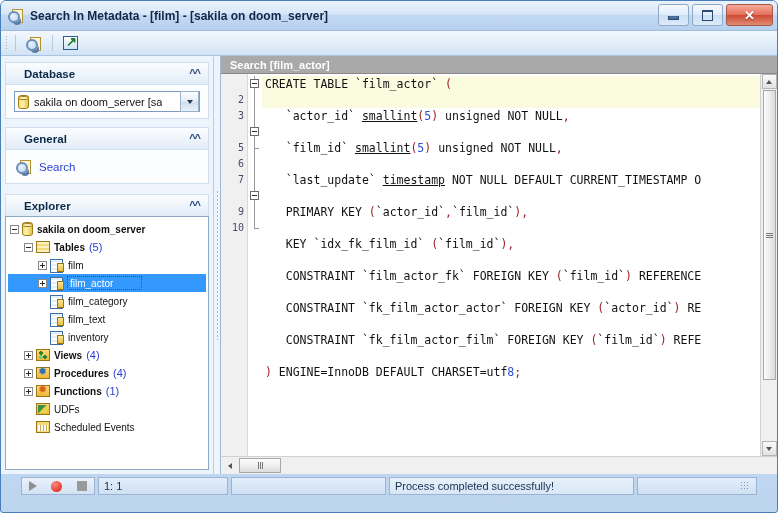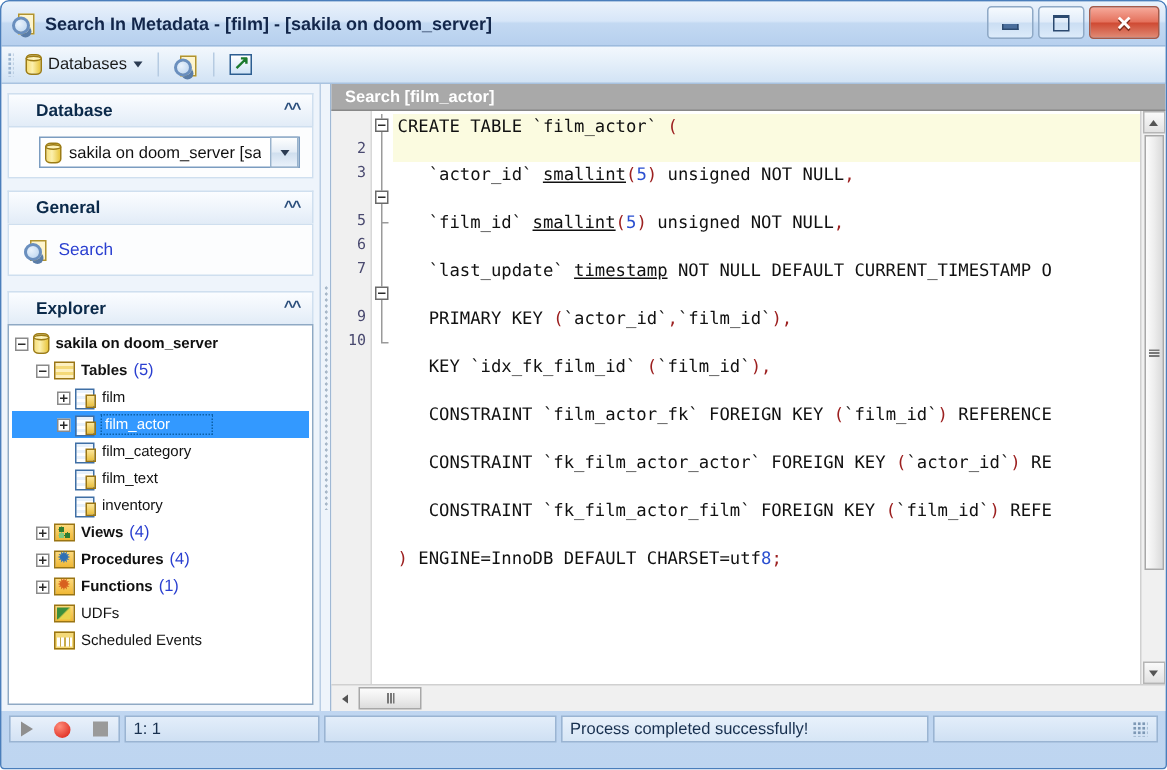--- a/index.html
+++ b/index.html
@@ -163,21 +163,20 @@
     padding: 6px 8px;
   }
   .combo {
     display: flex; align-items: center;
     height: 21px;
     border: 1px solid #7b9cc0;
     background: #ffffff;
     box-sizing: border-box;
     padding-left: 3px;
     cursor: pointer;
-    margin-left: 12px;
   }
   .combo .cv { font-size: 11px; color: #111; margin-left: 5px; white-space: nowrap; overflow: hidden;}
   .combo-btn {
     margin-left: auto; width: 17px; height: 19px;
     background: linear-gradient(to bottom, #fdfefe, #e2ebf5 50%, #cfdeee 52%, #e9f1fa);
     border: 1px solid #98b2cc;
     display:flex;align-items:center;justify-content:center;
     flex: 0 0 auto;
   }
   .linkrow { display:flex; align-items:center; gap:7px; padding: 3px 2px; cursor: pointer; text-align: center;}
@@ -323,21 +322,21 @@
   .splitter i {
     display:block; width:3px; height:150px;
     background-image: radial-gradient(#a8b8c9 35%, transparent 40%);
     background-size: 3px 4px;
   }
 
   
   .statusbar {
     height: 24px;
     display: flex; align-items: center;
-    gap: 3px; padding: 2px 5px;
+    gap: 3px; padding: 2px 20px;
     box-sizing: border-box;
   }
   .sb-cell {
     height: 18px;
     border: 1px solid #9ab4d2;
     background: linear-gradient(to bottom,#e3eefa,#cfe0f3);
     box-sizing:border-box;
     display:flex; align-items:center;
     font-size: 11px; color:#18304f;
     padding: 0 5px;
@@ -370,25 +369,20 @@
           <span class="gl-max"></span>
         </div>
       <div class="wbtn close">
           <span class="gl-x">✕</span>
         </div>
     </div>
   </div>
 
   <div class="toolbar">
     <span class="grip"></span>
-    <div class="tbitem">
-      <span class="ico-db"></span>
-      <span class="tblabel">Databases</span>
-      <span class="caret-dn"></span>
-    </div>
     <span class="tbsep"></span>
     <div class="tbitem">
       <span class="ico-mag"></span>
     </div>
     <span class="tbsep"></span>
     <div class="tbitem">
       <span class="ico-restore"></span>
     </div>
   </div>
 

